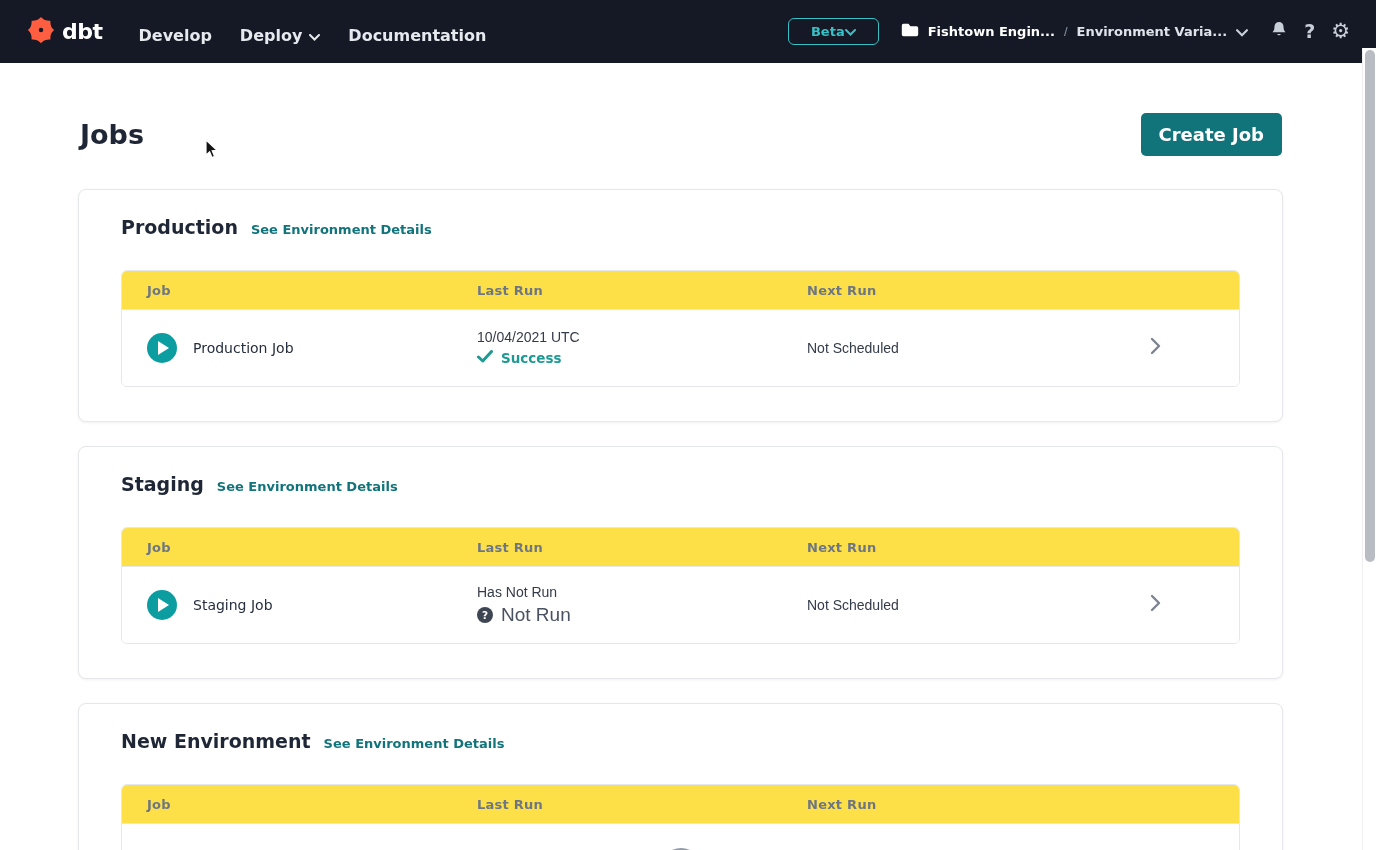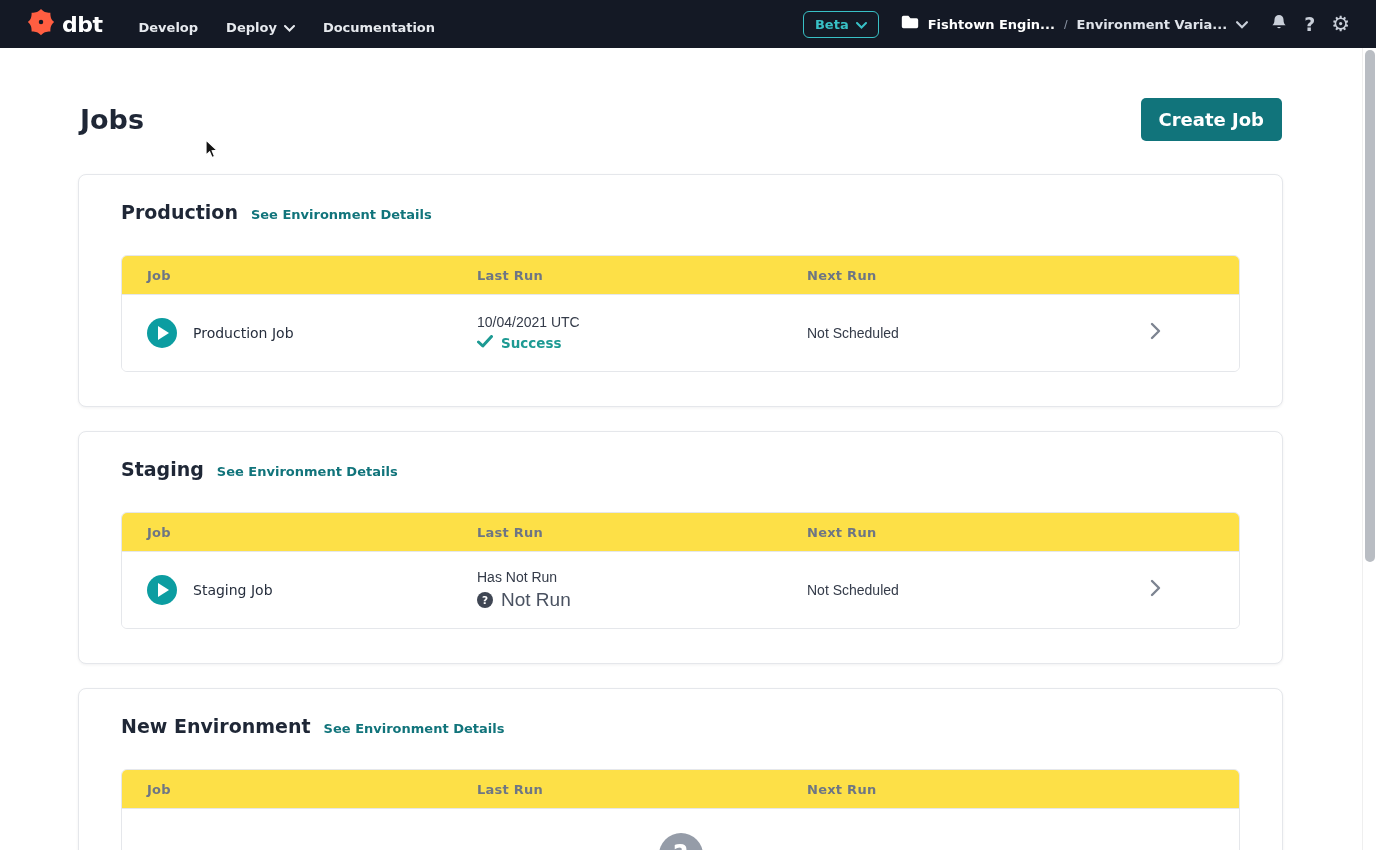--- a/index.html
+++ b/index.html
@@ -5,31 +5,31 @@
   :root{
     --nav-bg:#141925; --brand-orange:#ff5e41; --teal-accent:#11747b;
     --teal-bright:#38c0c6; --success:#1d9a93; --play:#0c9da1;
     --heading:#1f2736; --text:#343b49; --muted:#6e7684; --border:#e5e7eb;
   }
   *{margin:0;padding:0;box-sizing:border-box;}
   html,body{width:1376px;height:850px;overflow:hidden;background:#fff;
     font-family:"Liberation Sans",sans-serif;}
 
   
-  .nav{position:relative;height:48px;background:var(--nav-bg);display:flex;
+  .nav{position:relative;height:63px;background:var(--nav-bg);display:flex;
     align-items:center;padding:0 26px;z-index:5;}
   .brand{display:flex;align-items:center;gap:6px;}
   .brand-word{color:#fff;font-family:"DejaVu Sans",sans-serif;font-weight:bold;
     font-size:22px;letter-spacing:-0.5px;}
   .nav-menu{display:flex;align-items:center;margin-left:36px;gap:28px;}
   .nav-item{display:flex;align-items:center;gap:7px;color:#e6e9ee;
-    font-family:"DejaVu Sans",sans-serif;font-weight:bold;font-size:13px;cursor:pointer;margin-top:7px;}
+    font-family:"DejaVu Sans",sans-serif;font-weight:bold;font-size:16px;cursor:pointer;margin-top:7px;}
   .nav-right{margin-left:auto;display:flex;align-items:center;gap:22px;}
-  .beta-pill{display:flex;align-items:center;gap:7px;border:1.5px solid var(--teal-bright);
-    border-radius:6px;padding:5px 11px;color:var(--teal-bright);
+  .beta-pill{display:flex;align-items:center;border:1.5px solid var(--teal-bright);
+    border-radius:6px;padding:5px 22px;color:var(--teal-bright);
     font-family:"DejaVu Sans",sans-serif;font-weight:bold;font-size:13px;cursor:pointer;}
   .breadcrumb{display:flex;align-items:center;gap:9px;}
   .crumb-account{color:#fff;font-family:"DejaVu Sans",sans-serif;font-weight:bold;font-size:13px;}
   .crumb-sep{color:#8a93a3;font-size:13px;}
   .crumb-current{color:#dfe3ea;font-size:13px;font-family:"DejaVu Sans",sans-serif;font-weight:bold;}
   .nav-icons{display:flex;align-items:center;gap:16px;}
   .nav-glyph{color:#c9cfd9;font-family:"DejaVu Sans",sans-serif;font-weight:bold;
     font-size:19px;line-height:1;cursor:pointer;}
   .gear-glyph{font-size:21px;font-weight:normal;}
 

